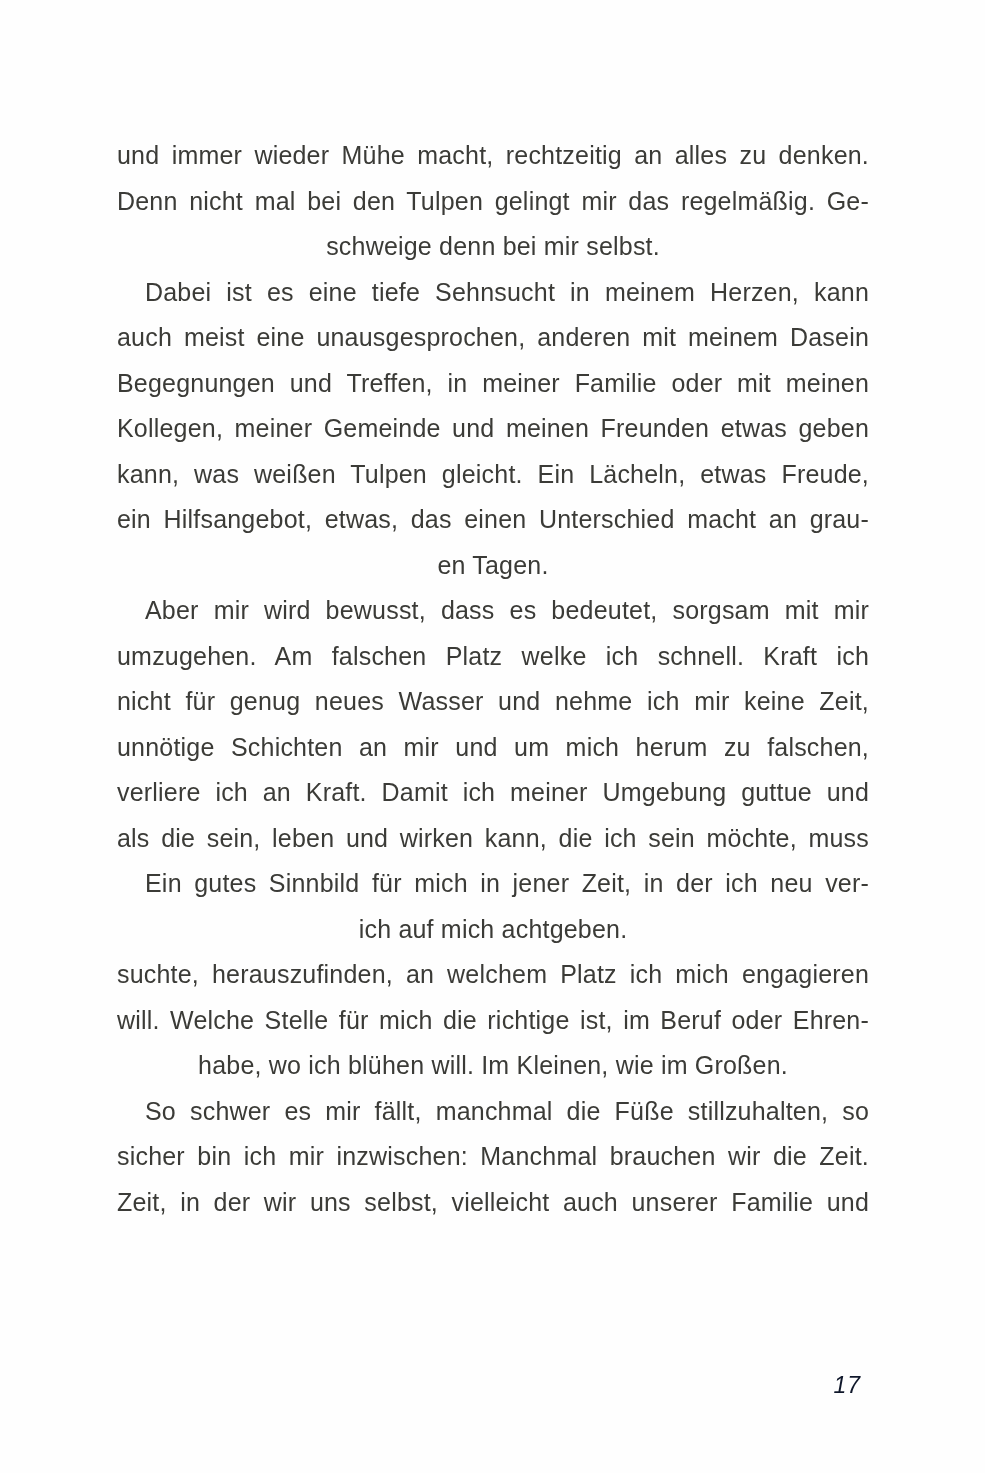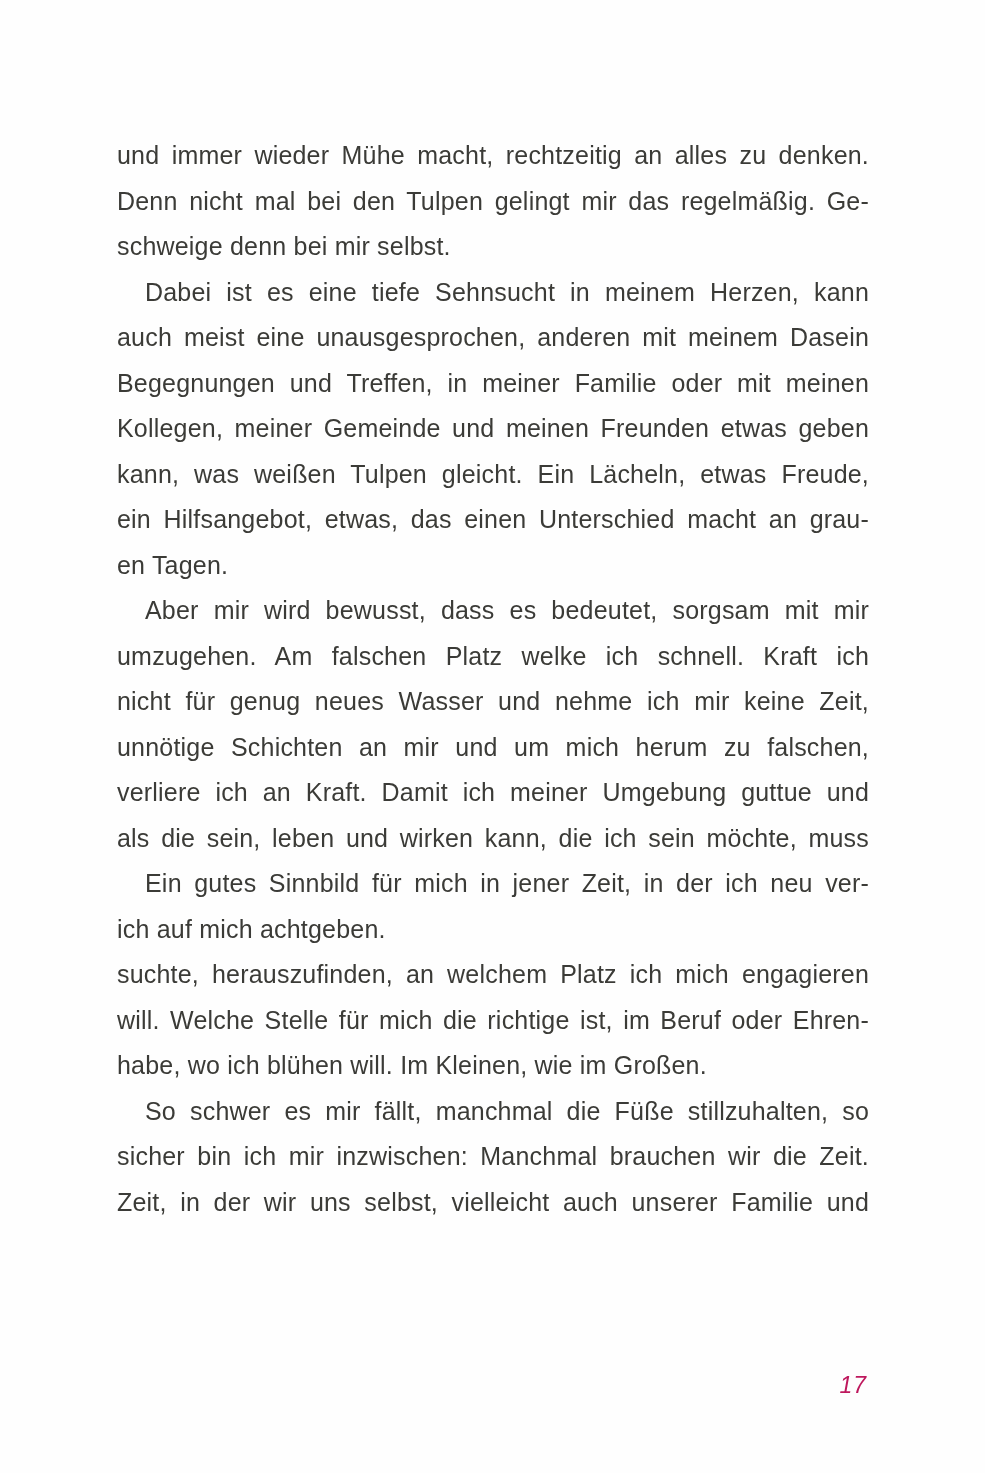--- a/index.html
+++ b/index.html
@@ -23,43 +23,44 @@
     font-size: 25px;
     font-weight: 300;
     letter-spacing: 0.2px;
     color: #3b3b37;
   }
   .line {
     height: 45.5px;
     line-height: 45.5px;
     overflow: hidden;
     white-space: normal;
+    text-align: center;
   }
   
   .j {
     text-align: justify;
   }
   .j::after {
     content: "";
     display: inline-block;
     width: 100%;
     height: 0;
   }
   
   .ind {
     padding-left: 28px;
   }
   .page-number {
     position: absolute;
-    right: 118px;
+    right: 124px;
     top: 1372px;
     font-size: 23px;
     font-style: italic;
     font-weight: 400;
-    color: #be185d;
+    color: #0f172a;
     letter-spacing: 1px;
   }
 </style>
 </head>
 <body>
 
 <div class="book-page">
 
   <div class="page-text">
     <div class="line j">und immer wieder Mühe macht, rechtzeitig an alles zu denken.</div>

